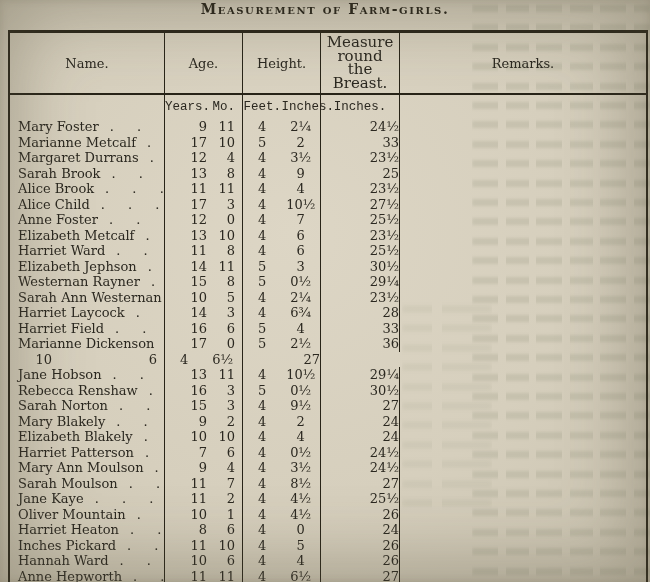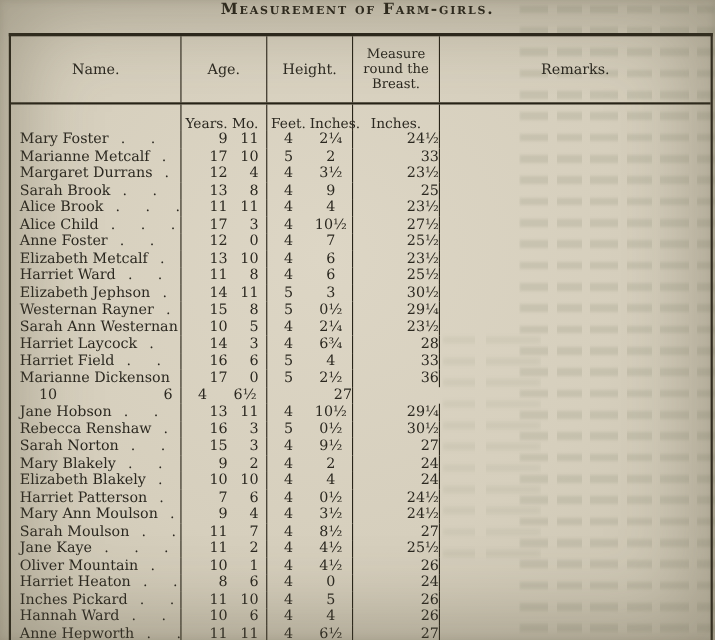--- a/index.html
+++ b/index.html
@@ -34,24 +34,24 @@
     border:2px solid #282418;border-top-width:3px;border-bottom:none;
     box-sizing:border-box;
   }
   .grid-row{display:grid;grid-template-columns:155px 78px 78px 79px 1fr;}
   .cell{border-right:1.5px solid #282418;box-sizing:border-box;position:relative;}
   .cell.remarks-col{border-right:none;}
 
   .header-row{height:60px;}
   .header-row .cell{display:flex;align-items:center;justify-content:center;
     text-align:center;font-size:13px;}
-  .header-row .measure-col{font-size:12px;line-height:13.5px;padding:0 5px;}
+  .header-row .measure-col{font-size:15px;line-height:13.5px;padding:0 5px;}
 
   .subheader-row{height:24px;border-top:2px solid #282418;font-size:12.5px;}
-  .subheader-row .cell{display:flex;align-items:flex-end;}
+  .subheader-row .cell{display:flex;align-items:center;font-family:Liberation Mono, monospace;}
   .subheader-row .measure-col{justify-content:center;}
 
   .tbody .row{display:grid;grid-template-columns:155px 78px 78px 79px 1fr;
     height:15.5px;line-height:15.6px;font-size:13px;}
 
   .ncell{display:flex;padding-left:8px;overflow:hidden;white-space:nowrap;}
   .nm{flex:0 0 auto;}
   .leader{flex:1 1 auto;overflow:hidden;white-space:nowrap;}
   .leader::before{content:". . . . . . .";word-spacing:17px;letter-spacing:1px;padding-left:11px;}
 

